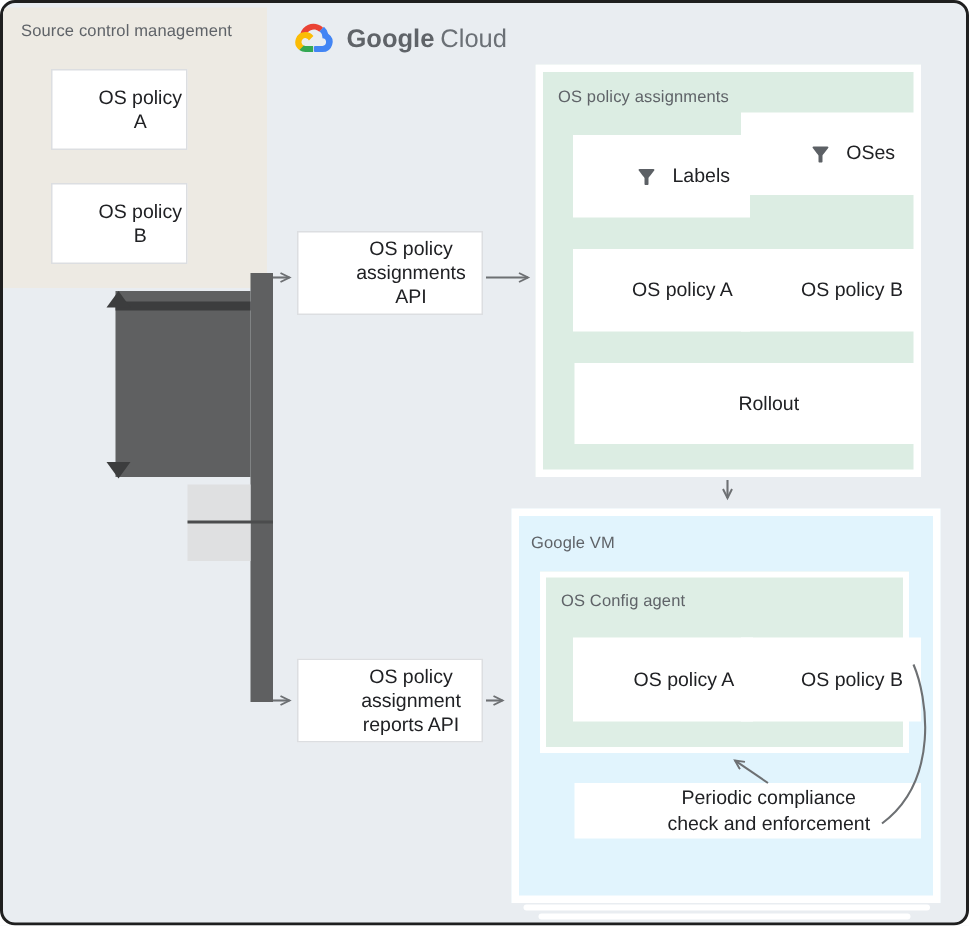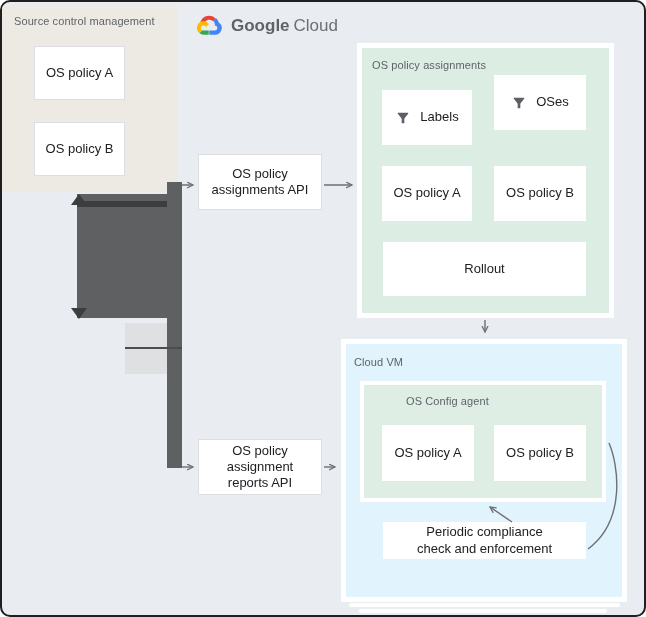--- a/index.html
+++ b/index.html
@@ -17,21 +17,21 @@
   .panel-title{position:absolute;font-size:11px;color:var(--text_secondary,#5f6368);letter-spacing:.1px;}
   .assignment-panel{left:355px;top:41px;width:257px;height:275px;background:var(--assignment_panel,#dcede3);
     border:5px solid #fff;box-sizing:border-box;z-index:2;}
   .target-vm{left:339px;top:337px;width:286px;height:263px;background:var(--target_vm_panel,#e1f4fd);
     border:5px solid #fff;box-sizing:border-box;z-index:2;}
   .agent-panel{left:14px;top:37px;width:246px;height:121px;background:var(--agent_panel,#deeee5);
     border:4px solid #fff;box-sizing:border-box;}
 
   
   .wbox{position:absolute;background:var(--box_white,#ffffff);display:flex;align-items:center;justify-content:center;
-    text-align:center;font-size:13px;color:var(--text_primary,#202124);line-height:1.25;}
+    text-align:center;font-size:13px;color:var(--text_primary,#202124);line-height:1.25;padding-left:28px;}
   .bordered{border:1px solid #dcdee1;box-sizing:border-box;}
   .icon-row{display:flex;align-items:center;gap:9px;}
 
   
   .dark-block{left:75px;top:192px;width:90px;height:124px;background:var(--dark_connector,#5f6061);z-index:2;}
   .dark-strip{left:75px;top:199px;width:90px;height:6px;background:var(--dark_connector_accent,#3c3d3e);z-index:3;}
   .tri-up{left:69px;top:192px;width:0;height:0;border-left:8px solid transparent;border-right:8px solid transparent;
     border-bottom:11px solid var(--dark_connector_accent,#3c3d3e);z-index:3;}
   .tri-down{left:69px;top:306px;width:0;height:0;border-left:8px solid transparent;border-right:8px solid transparent;
     border-top:11px solid var(--dark_connector_accent,#3c3d3e);z-index:3;}
@@ -129,23 +129,23 @@
     </div>
     <div class="wbox" style="left:132px;top:118px;width:92px;height:55px;">
       <span>OS policy B</span>
     </div>
     <div class="wbox" style="left:21px;top:194px;width:203px;height:54px;">
       <span>Rollout</span>
     </div>
   </div>
 
   <div class="abs target-vm">
-    <div class="panel-title" style="left:8px;top:12px;">Cloud VM</div>
+    <div class="panel-title" style="left:8px;top:12px;">Google VM</div>
     <div class="abs agent-panel">
-      <div class="panel-title" style="left:10px;top:10px;margin-left:32px;">OS Config agent</div>
+      <div class="panel-title" style="left:10px;top:10px;">OS Config agent</div>
       <div class="wbox" style="left:18px;top:40px;width:92px;height:56px;">
         <span>OS policy A</span>
       </div>
       <div class="wbox" style="left:130px;top:40px;width:92px;height:56px;">
         <span>OS policy B</span>
       </div>
     </div>
     <div class="wbox pre" style="left:37px;top:178px;width:203px;height:37px;">
       <span class="pre">Periodic compliance
 check and enforcement</span>

